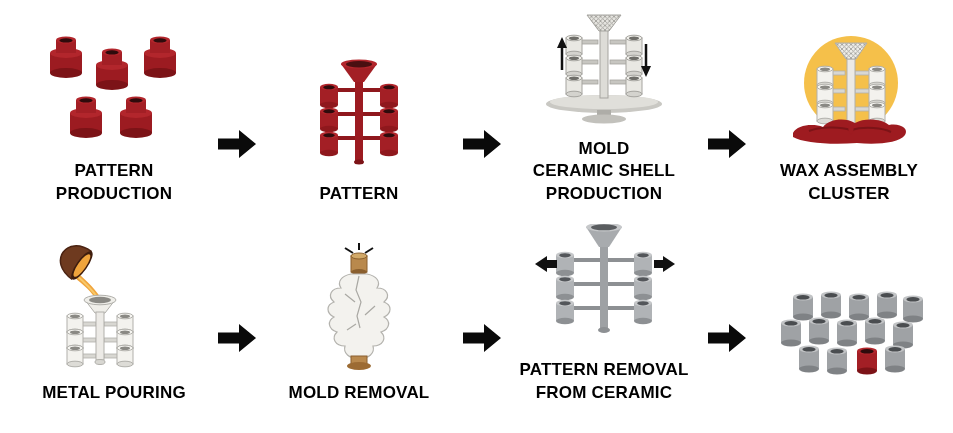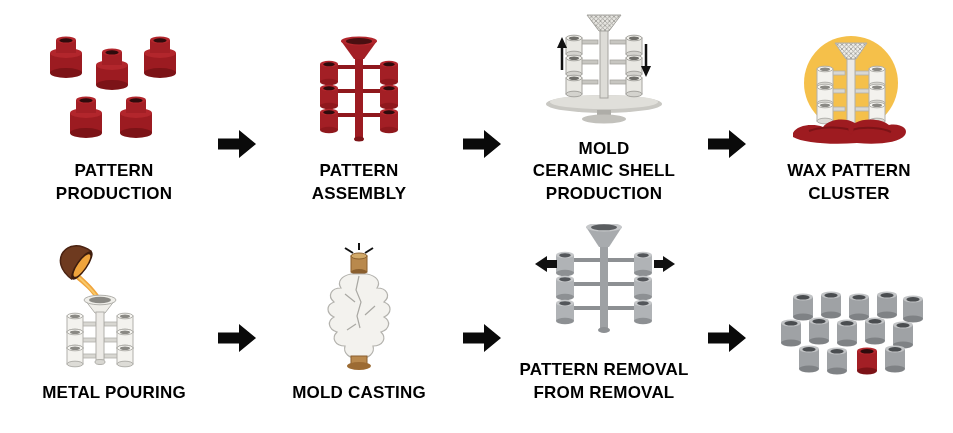--- a/index.html
+++ b/index.html
@@ -88,21 +88,20 @@
           <use href="#pacup" x="26" y="38"></use>
             <use href="#pacup" x="86" y="38"></use>
           <use href="#pacup" x="26" y="62"></use>
             <use href="#pacup" x="86" y="62"></use>
           <use href="#pacup" x="26" y="86"></use>
             <use href="#pacup" x="86" y="86"></use>
         </svg>
       </div>
       <div class="label">
         <div>PATTERN</div>
-        <div>ASSEMBLY</div>
       </div>
     </div>
 
     <div class="arrow-box">
       <svg width="38" height="28" viewBox="0 0 38 28">
         <polygon points="0,8.5 21,8.5 21,0 38,14 21,28 21,19.5 0,19.5" fill="var(--arrow,#0a0a0a)"></polygon>
       </svg>
     </div>
 
     <div class="step">
@@ -192,21 +191,21 @@
           <use href="#bocup" x="46" y="64"></use>
             <use href="#bocup" x="98" y="64"></use>
           <use href="#bocup" x="46" y="82"></use>
             <use href="#bocup" x="98" y="82"></use>
           <path d="M14,102 C18,94 34,92 44,96 C50,88 66,86 76,92 C86,86 104,88 110,94 C122,92 130,98 126,104 C120,112 98,114 78,112 C52,114 24,112 14,106 Z" fill="#9e1b20"></path>
           <path d="M30,100 C40,96 60,95 72,99 C86,95 104,97 112,101" fill="none" stroke="#7c1317" stroke-width="2"></path>
           <path d="M70,92 q-2,8 2,12 q4,-4 2,-12 z" fill="#9e1b20"></path>
         </svg>
       </div>
       <div class="label">
-        <div>WAX PATTERN</div>
+        <div>WAX ASSEMBLY</div>
         <div>CLUSTER</div>
       </div>
     </div>
 
   </div>
 
   <div class="row row-2">
 
     <div class="step">
       <div class="icon-box">
@@ -275,21 +274,21 @@
             <path d="M60,34 l-3,14 l5,12 l-4,14 l3,12"></path>
             <path d="M46,52 l10,8"></path>
             <path d="M76,64 l-10,9"></path>
             <path d="M48,88 l9,-6"></path>
           </g>
           <rect x="52" y="114" width="16" height="10" fill="var(--base-tan,#b9894d)" stroke="#8a5f2e" stroke-width="1"></rect>
           <ellipse cx="60" cy="124" rx="12" ry="4" fill="#9c6b33"></ellipse>
         </svg>
       </div>
       <div class="label">
-        <div>MOLD CASTING</div>
+        <div>MOLD REMOVAL</div>
       </div>
     </div>
 
     <div class="arrow-box">
       <svg width="38" height="28" viewBox="0 0 38 28">
         <polygon points="0,8.5 21,8.5 21,0 38,14 21,28 21,19.5 0,19.5" fill="var(--arrow,#0a0a0a)"></polygon>
       </svg>
     </div>
 
     <div class="step">
@@ -323,21 +322,21 @@
           <use href="#crcup" x="36" y="88"></use>
             <use href="#crcup" x="114" y="88"></use>
           <g>
             <polygon points="28,36 18,36 18,32 6,40 18,48 18,44 28,44" fill="#111"></polygon>
             <polygon points="125,36 134,36 134,32 146,40 134,48 134,44 125,44" fill="#111"></polygon>
           </g>
         </svg>
       </div>
       <div class="label">
         <div>PATTERN REMOVAL</div>
-        <div>FROM REMOVAL</div>
+        <div>FROM CERAMIC</div>
       </div>
     </div>
 
     <div class="arrow-box">
       <svg width="38" height="28" viewBox="0 0 38 28">
         <polygon points="0,8.5 21,8.5 21,0 38,14 21,28 21,19.5 0,19.5" fill="var(--arrow,#0a0a0a)"></polygon>
       </svg>
     </div>
 
     <div class="step">

